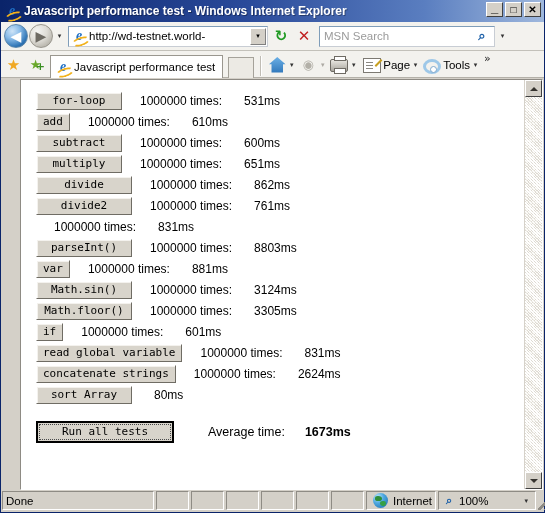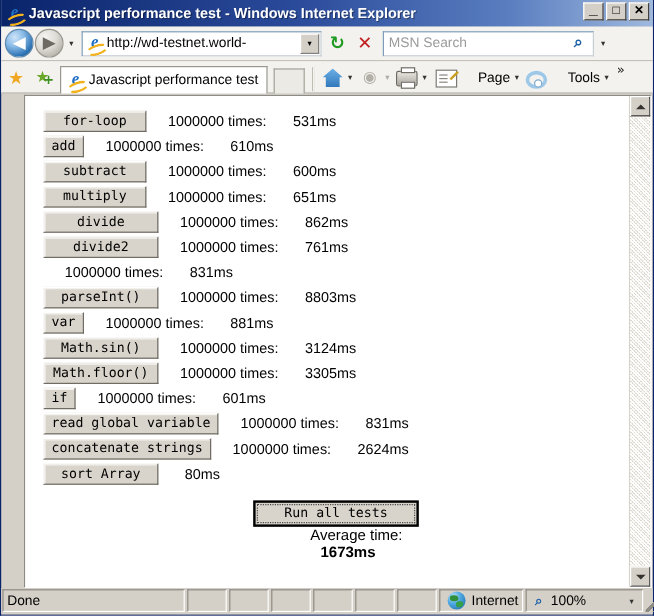--- a/index.html
+++ b/index.html
@@ -273,21 +273,21 @@
   .tbitem {
     display: flex;
     align-items: center;
     height: 22px;
     padding: 0 1px;
     margin-bottom: 1px;
     font-size: 11.5px;
     color: #000;
     white-space: nowrap;
   }
-  .tbitem .cap { margin-left: 17px; }
+  .tbitem .cap { margin-left: 2px; }
   .tb-caret {
     width: 11px;
     text-align: center;
     font-size: 7px;
     color: #333;
     font-family: "DejaVu Sans", sans-serif;
   }
   .tb-caret.dim { color: #adaaa3; }
   .chev {
     margin-left: 2px;
@@ -392,21 +392,20 @@
     font-size: 12px;
     color: #000;
     margin-left: 22px;
   }
   .footer-row {
     display: flex;
     align-items: center;
     height: 30px;
     padding-left: 15px;
     margin-top: 12px;
-    flex-direction: column;
   }
   .btn-run {
     background: #d8d4cb;
     border: 2px solid #000000;
     box-sizing: border-box;
     height: 22px;
     min-width: 138px;
     padding: 0 8px;
     font-family: "DejaVu Sans Mono", "Liberation Mono", monospace;
     font-size: 11px;

